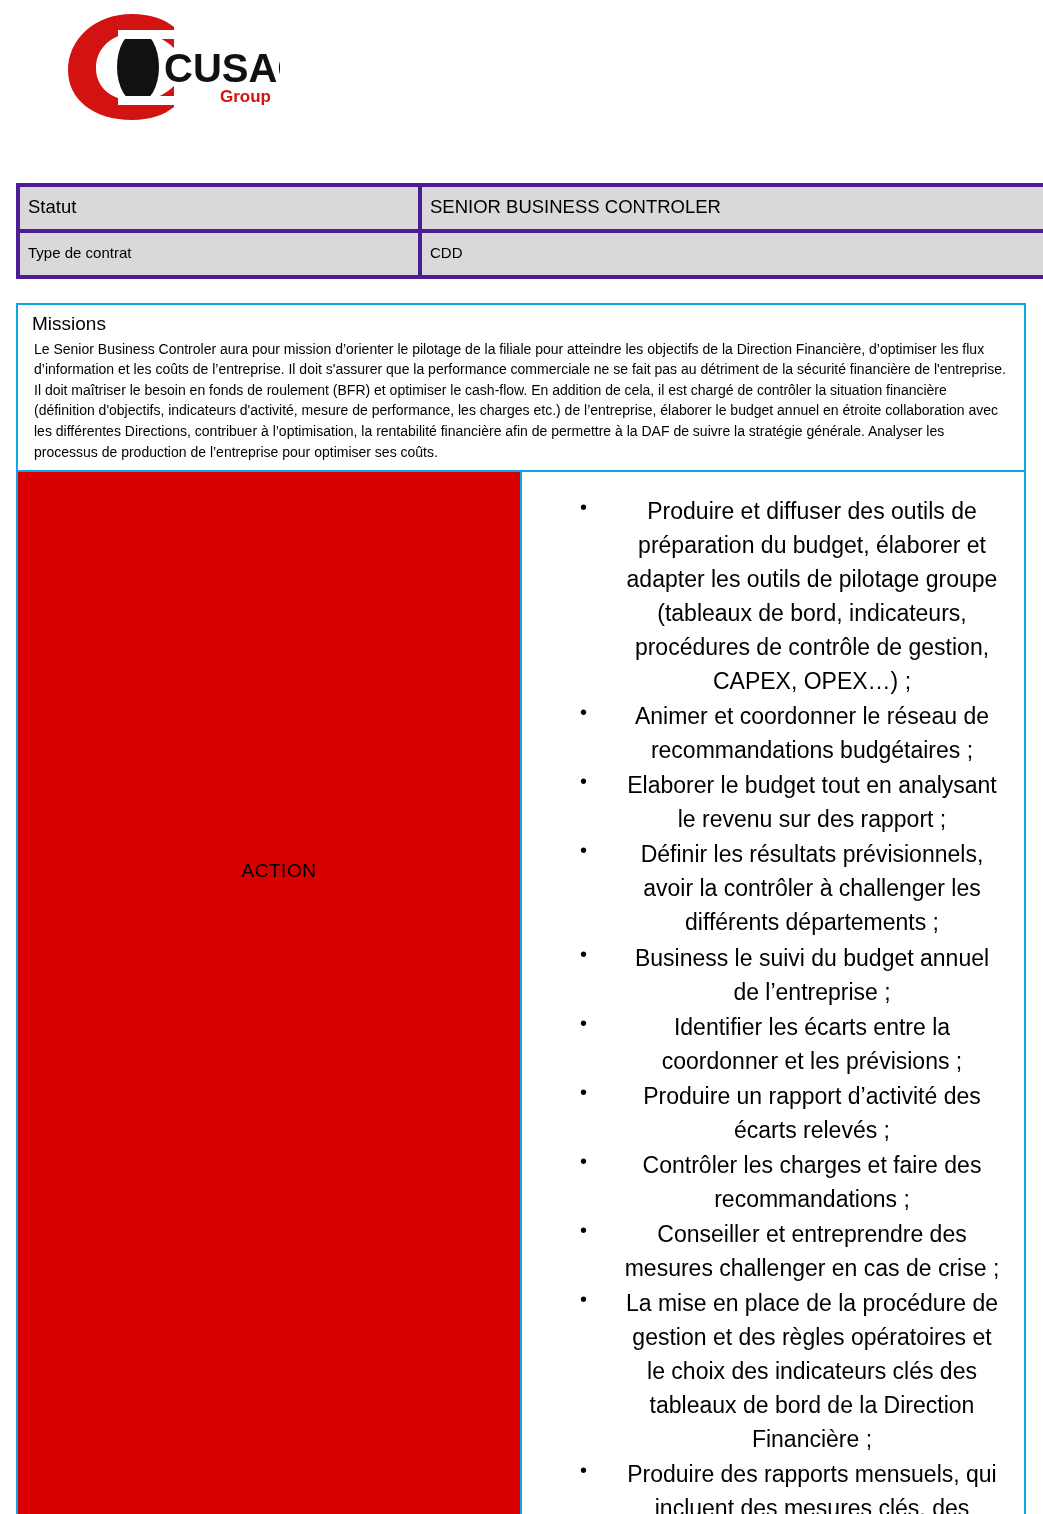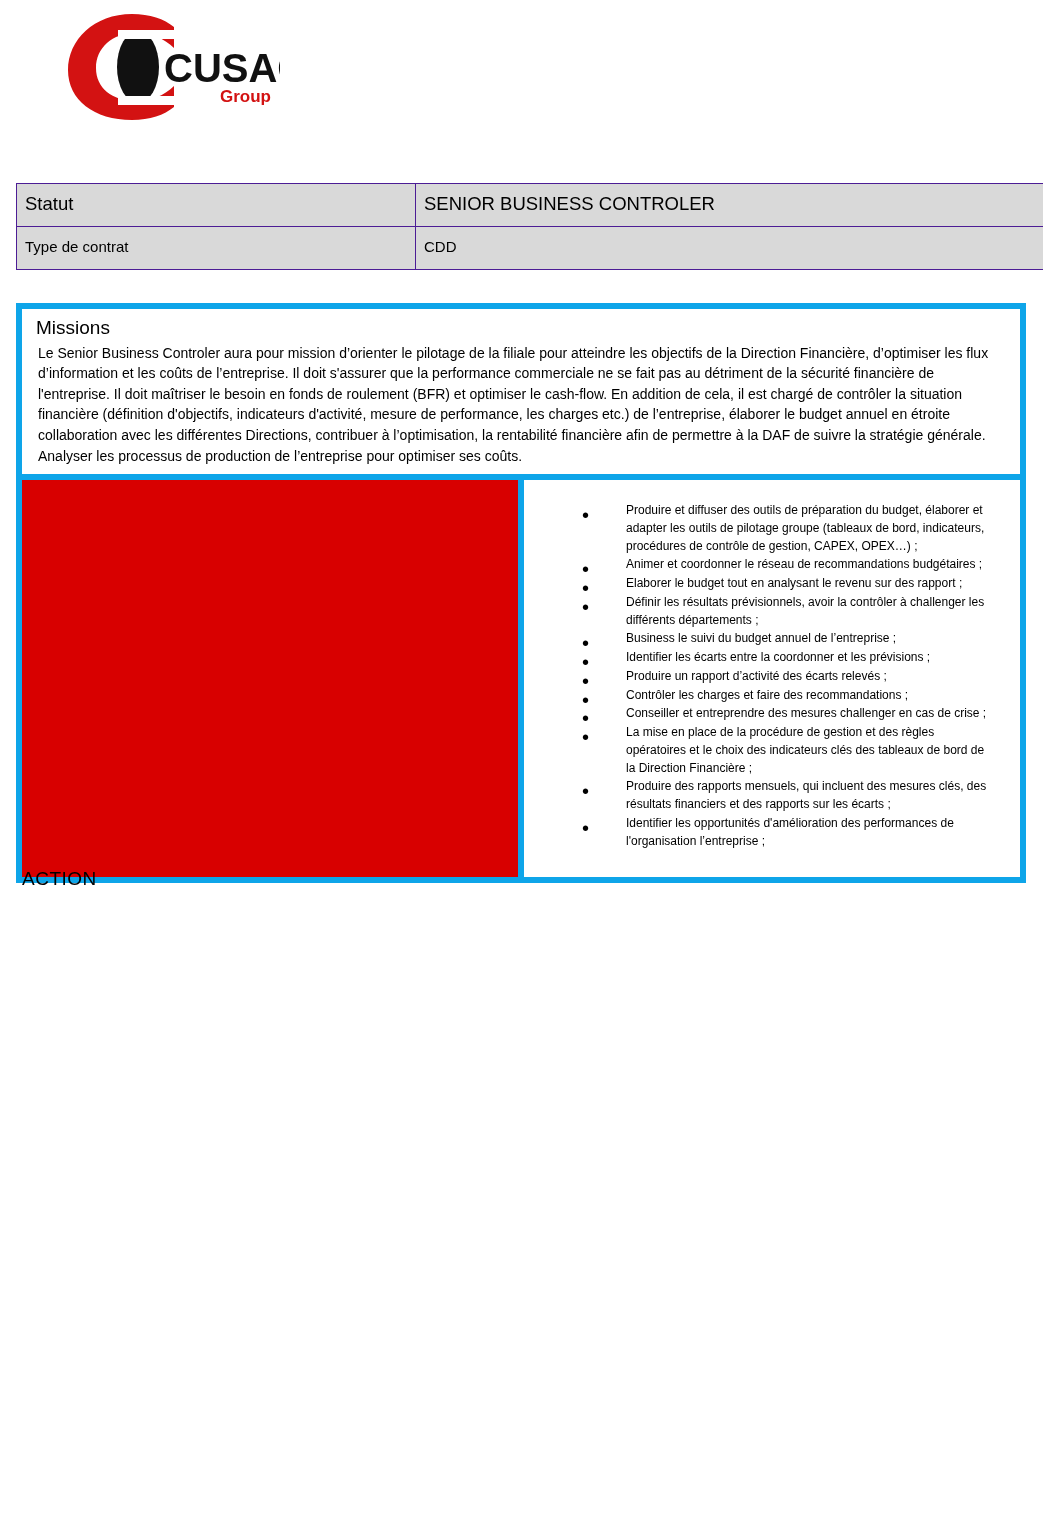--- a/index.html
+++ b/index.html
@@ -35,21 +35,21 @@
   
   .info-table {
     position: absolute;
     left: 16px;
     top: 183px;
     width: 1010px;
     border-collapse: collapse;
     table-layout: fixed;
   }
   .info-table td {
-    border: 1px solid #4c1d95;
+    border: 4px solid #4c1d95;
     background: #d9d9d9;
     padding: 5px 8px 7px 8px;
     font-size: 19px;
     line-height: 1.2;
     vertical-align: middle;
     height: 30px;
   }
   .info-table td.label { width: 382px; }
   .info-table td.value { width: 626px; }
   .info-table tr.row-statut td { font-size: 18.5px; }
@@ -58,21 +58,21 @@
   
   .main-table {
     position: absolute;
     left: 16px;
     top: 303px;
     width: 1010px;
     border-collapse: collapse;
     table-layout: fixed;
   }
   .main-table td {
-    border: 6px solid #0ea5e9;
+    border: 2px solid #0ea5e9;
     vertical-align: top;
   }
   .missions-cell {
     padding: 6px 16px 8px 14px;
   }
   .section-title {
     font-size: 19px;
     line-height: 1.35;
     margin: 0 0 2px 0;
   }
@@ -90,43 +90,44 @@
   
   .action-cell {
     width: 172px;
     background: #d80000;
     padding: 0;
     position: relative;
   }
   .action-label-wrap {
     position: absolute;
     top: 388px;
-    left: 0;
+    left: 10px;
     width: 100%;
-    text-align: left;
+    text-align: center;
   }
   .action-label {
     font-size: 19px;
     color: #000000;
     letter-spacing: 0.5px;
   }
   .bullets-cell {
     padding: 22px 24px 26px 0;
   }
   ul.bullets {
     margin: 0;
     padding-left: 80px;
     list-style: none;
   }
   ul.bullets li {
     position: relative;
-    font-size: 12px;
+    font-size: 23px;
     line-height: 1.48;
     margin-bottom: 1px;
     padding-left: 22px;
+    text-align: center;
   }
   ul.bullets li::before {
     content: "\2022";
     position: absolute;
     left: -22px;
     top: -1px;
     font-size: 20px;
   }
 </style>
 </head>

